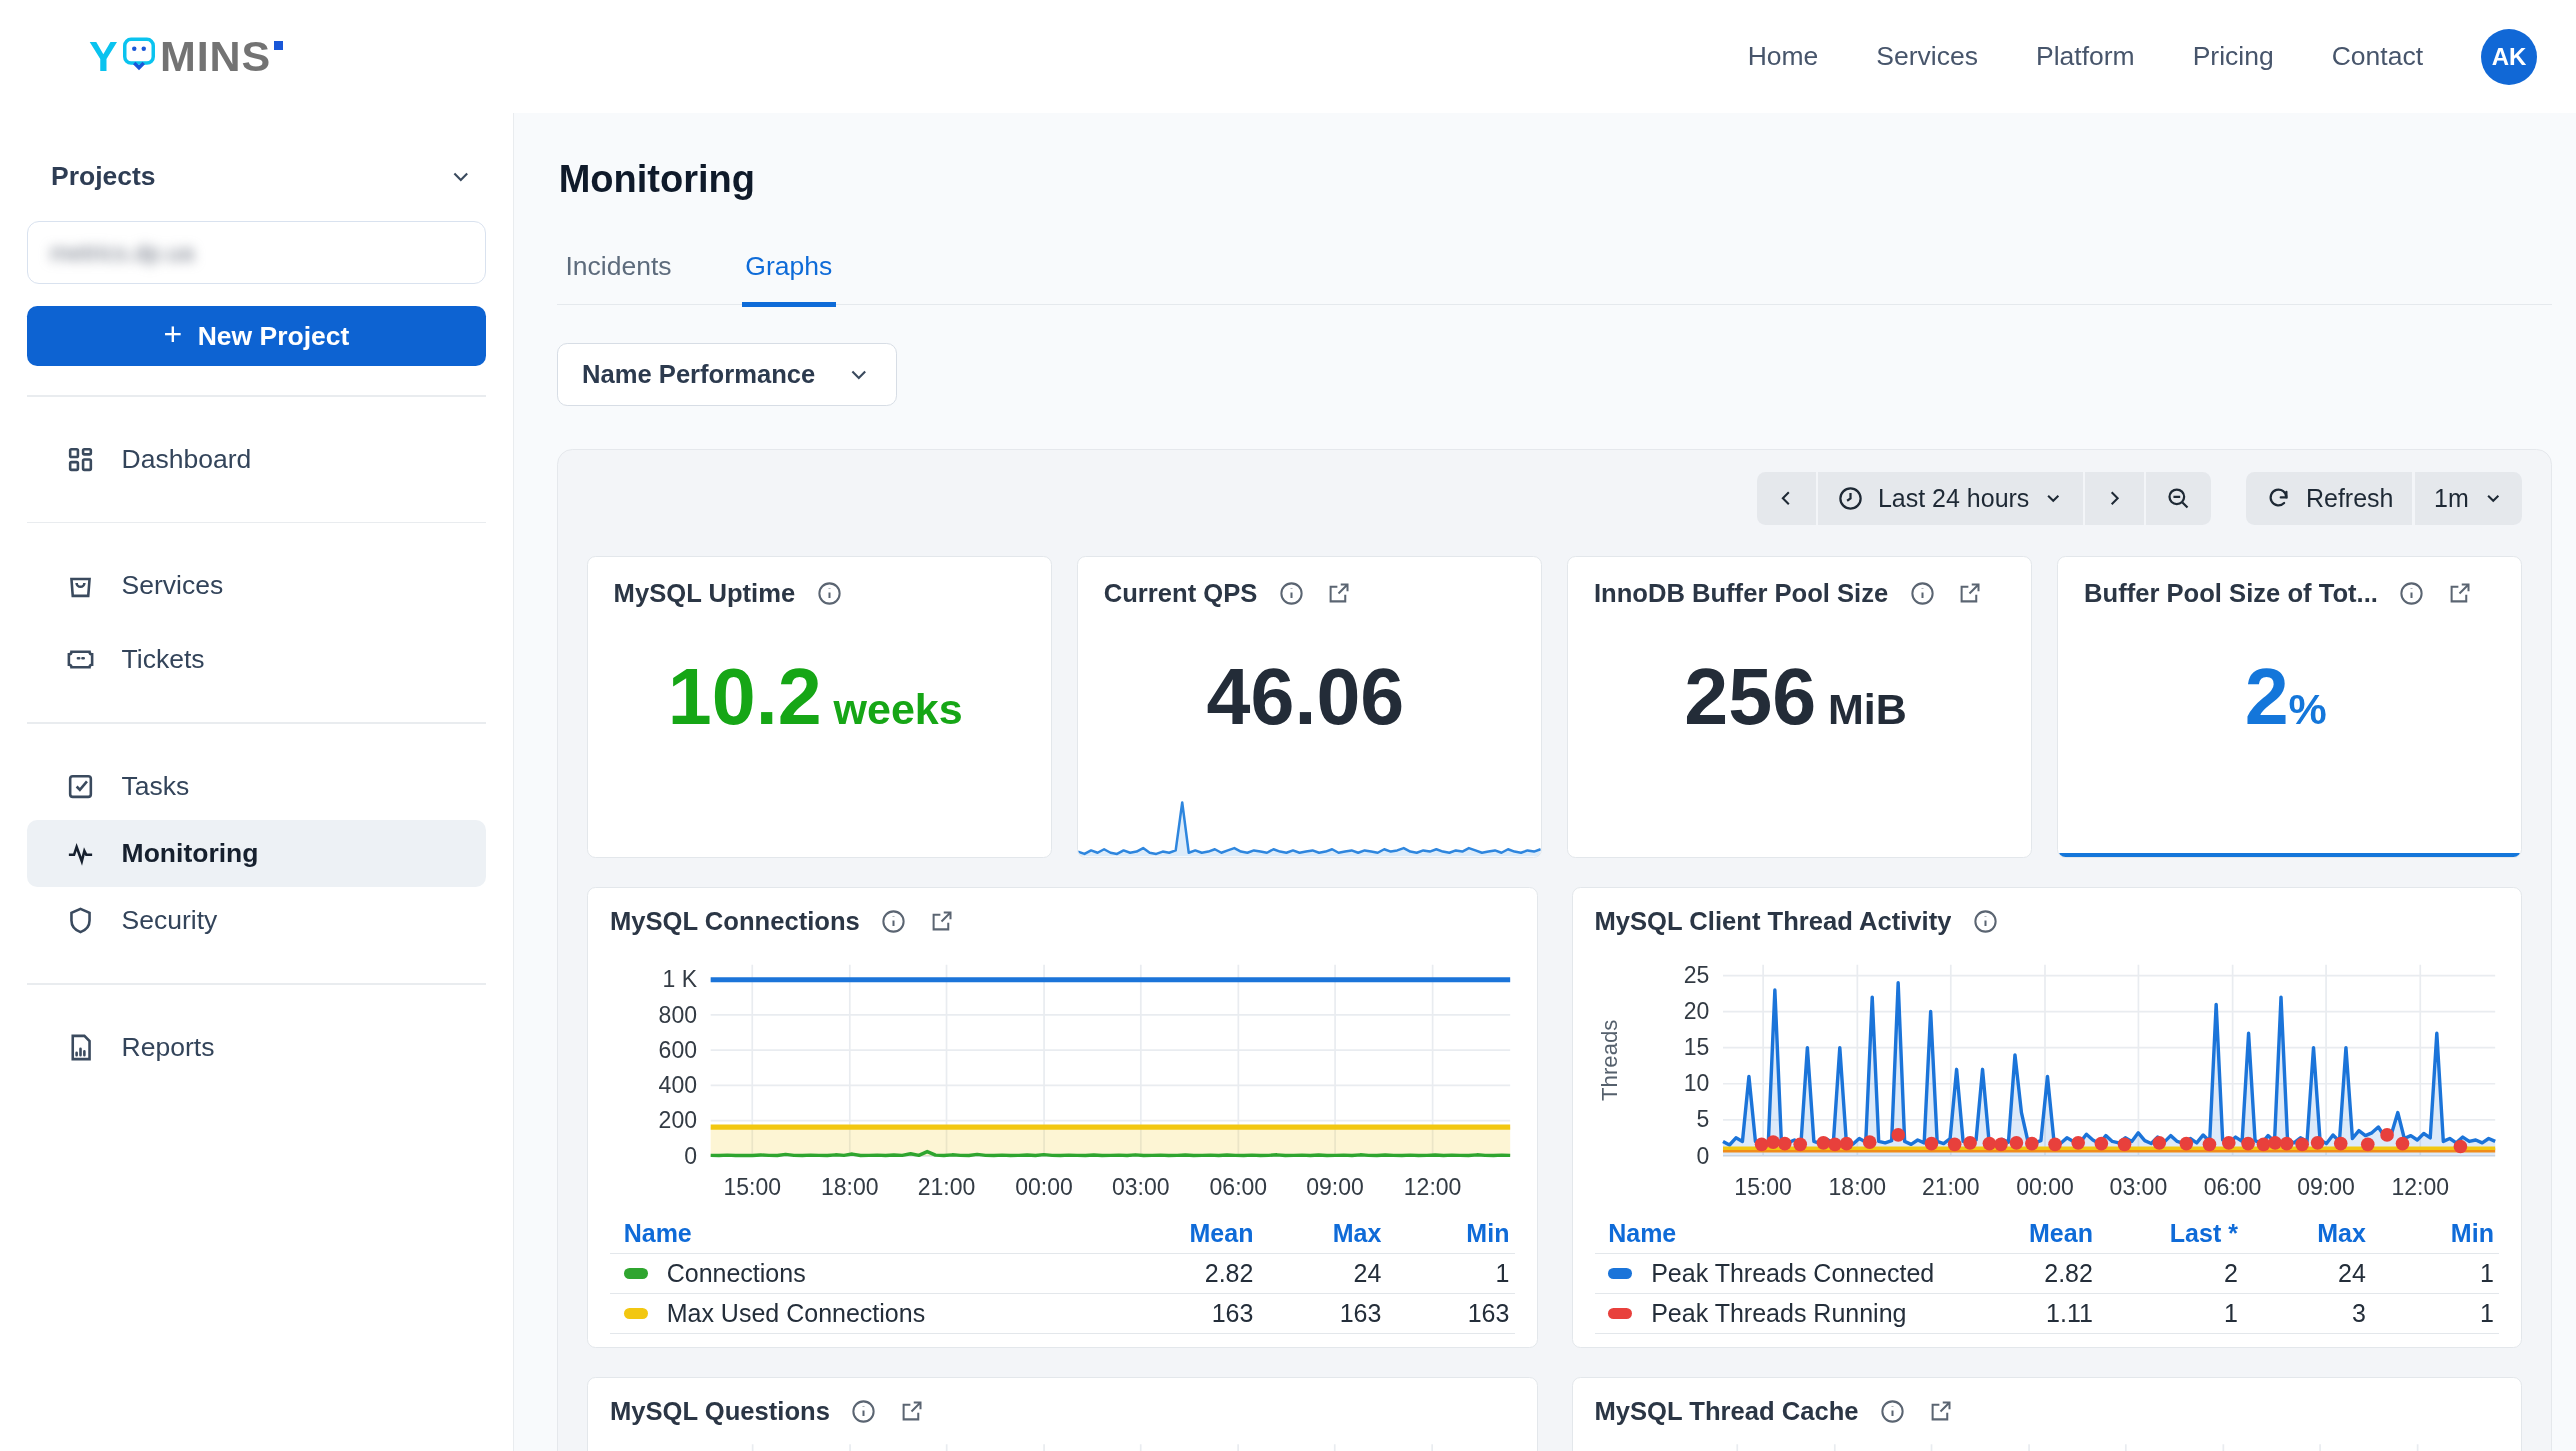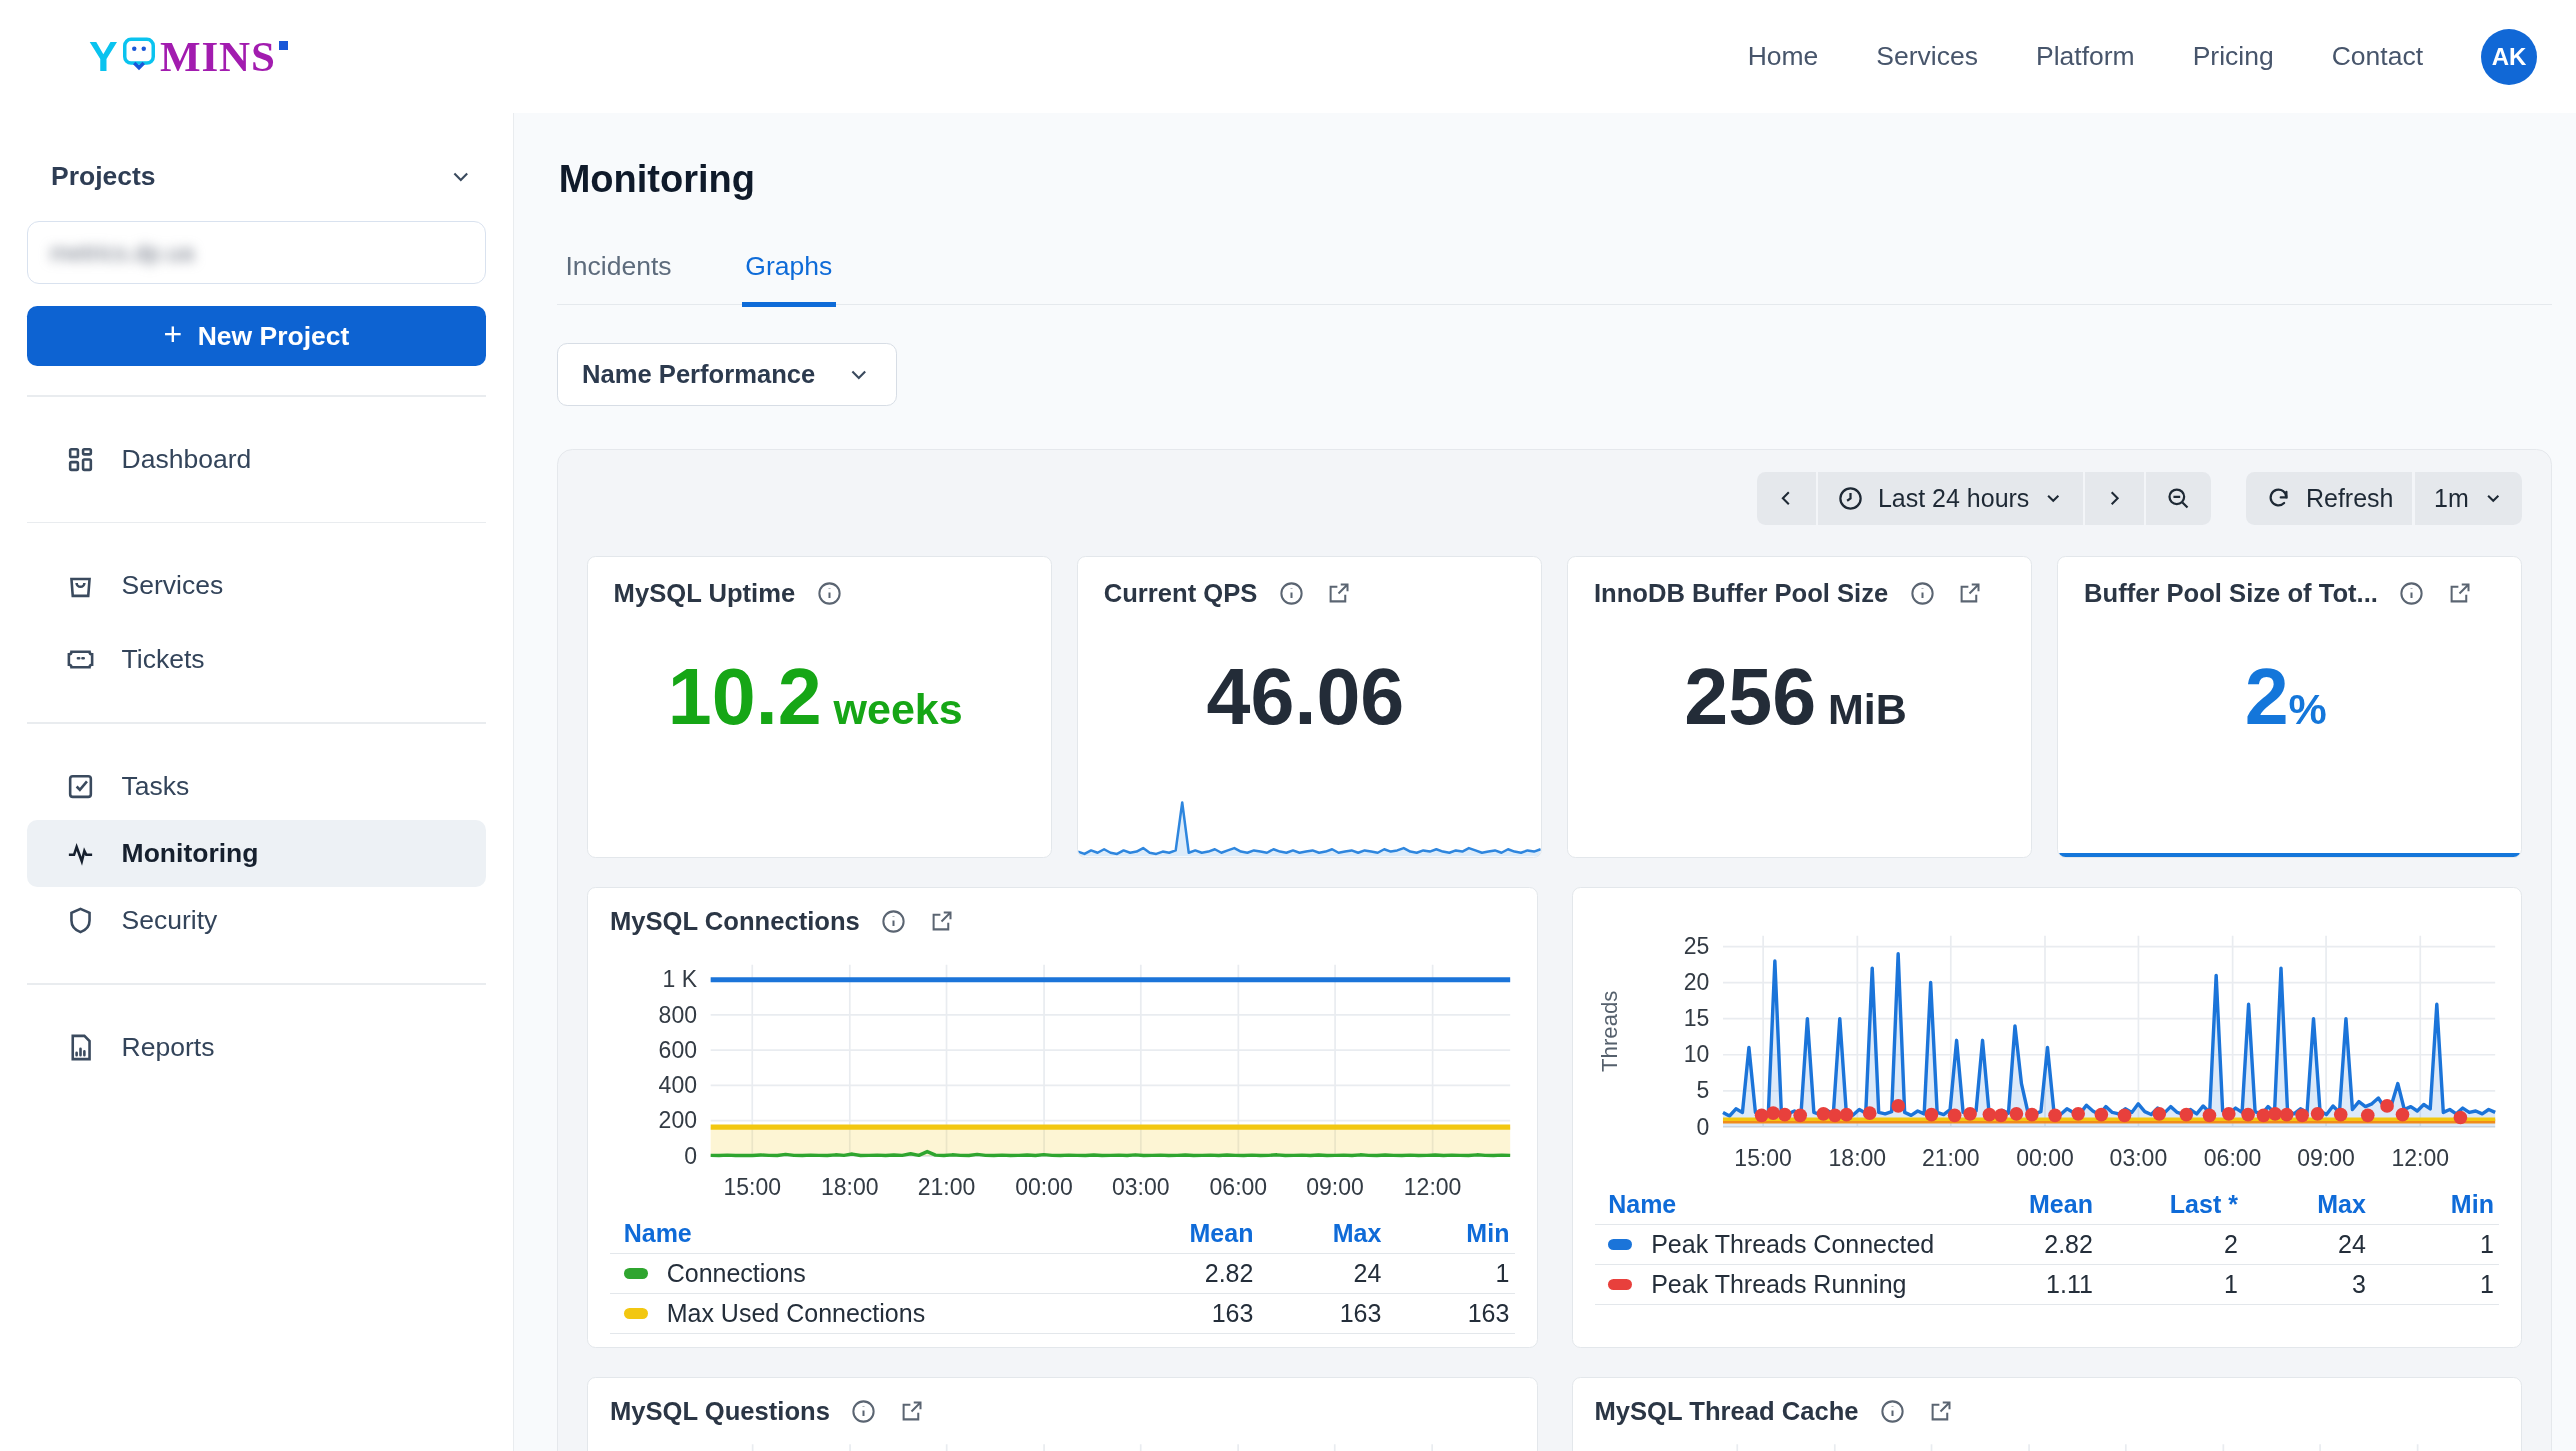--- a/index.html
+++ b/index.html
@@ -5,21 +5,21 @@
   * { margin:0; padding:0; box-sizing:border-box; }
   html,body { width:2576px; height:1451px; overflow:hidden; background:#F8FAFC;
     font-family:"Liberation Sans", sans-serif; color:#222B36; }
 
   
   .header { height:113px; background:#fff; display:flex; align-items:center;
     padding:0 39px 0 89px; }
   .logo { display:flex; align-items:center; font-weight:bold; font-size:43px; letter-spacing:0.9px; }
   .logo .y { color:#0AC3EF; }
   .logo .robot { width:38px; height:38px; margin:0 1.7px 8.5px 1.7px; }
-  .logo .rest { color:#a21caf;font-family:Liberation Serif, serif; }
+  .logo .rest { color:#737373; }
   .logo .dot { width:8.5px; height:8.5px; background:#1957D8; margin:-22px 0 0 3.4px; }
   .nav { margin-left:auto; display:flex; align-items:center; gap:58px; }
   .nav a { text-decoration:none; color:#47556B; font-size:26.5px; font-weight:500; }
   .avatar { width:56px; height:56px; border-radius:50%; background:#1168D6; color:#fff;
     display:flex; align-items:center; justify-content:center; font-size:24px; font-weight:bold; }
 
   
   .body-row { display:flex; height:1338px; }
   .sidebar { width:514px; background:#fff; border-right:1.7px solid #E9ECEF; padding:48px 27px 0 27px; flex:none; }
   .main { flex:1; padding:31px 24px 0 43px; }
@@ -377,20 +377,27 @@
                   <span class="chip" style="background: rgb(242, 199, 17);"></span>
                   <span>Max Used Connections</span>
                 </div>
                 <div class="num" style="width: 128px;">163</div>
                 <div class="num" style="width: 128px;">163</div>
                 <div class="num" style="width: 128px;">163</div>
               </div>
             </div>
         </div>
         <div class="card chart-card">
+          <div class="card-title-row">
+            <span class="card-title">MySQL Client Thread Activity</span>
+            <svg class="cic" viewBox="0 0 24 24" fill="none" stroke="currentColor" stroke-width="1.8">
+                <circle cx="12" cy="12" r="9"></circle>
+                <path d="M12 11 v5 M12 7.5 v.5"></path>
+              </svg>
+          </div>
           <svg class="chart-svg" viewBox="0 0 1063 310" width="907" height="265">
               <line x1="197.06" x2="197.06" y1="24" y2="248" stroke="#E9ECF0" stroke-width="2"></line>
               <text x="197.06" y="294" text-anchor="middle" font-size="27" fill="#333B44">15:00</text>
               <line x1="307.47" x2="307.47" y1="24" y2="248" stroke="#E9ECF0" stroke-width="2"></line>
               <text x="307.47" y="294" text-anchor="middle" font-size="27" fill="#333B44">18:00</text>
               <line x1="416.97499999999997" x2="416.97499999999997" y1="24" y2="248" stroke="#E9ECF0" stroke-width="2"></line>
               <text x="416.97499999999997" y="294" text-anchor="middle" font-size="27" fill="#333B44">21:00</text>
               <line x1="527.385" x2="527.385" y1="24" y2="248" stroke="#E9ECF0" stroke-width="2"></line>
               <text x="527.385" y="294" text-anchor="middle" font-size="27" fill="#333B44">00:00</text>
               <line x1="636.8900000000001" x2="636.8900000000001" y1="24" y2="248" stroke="#E9ECF0" stroke-width="2"></line>

